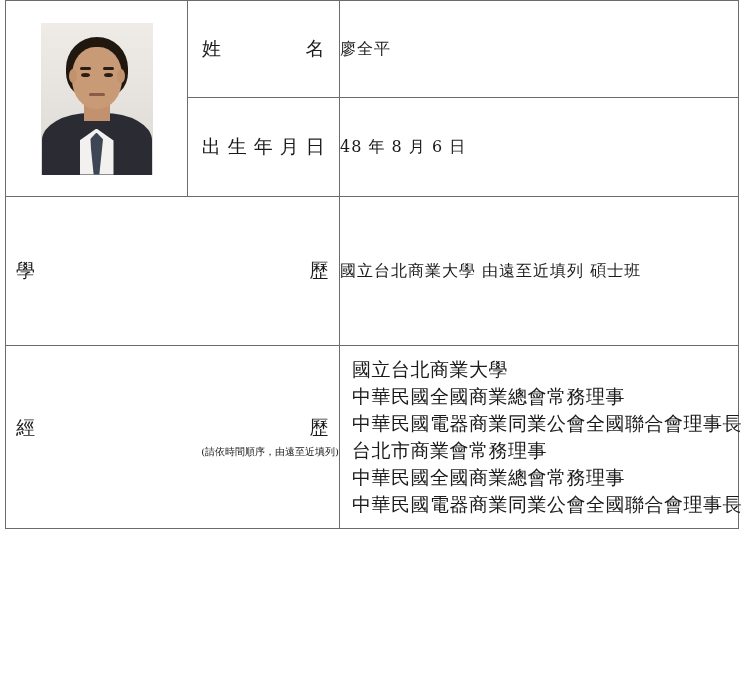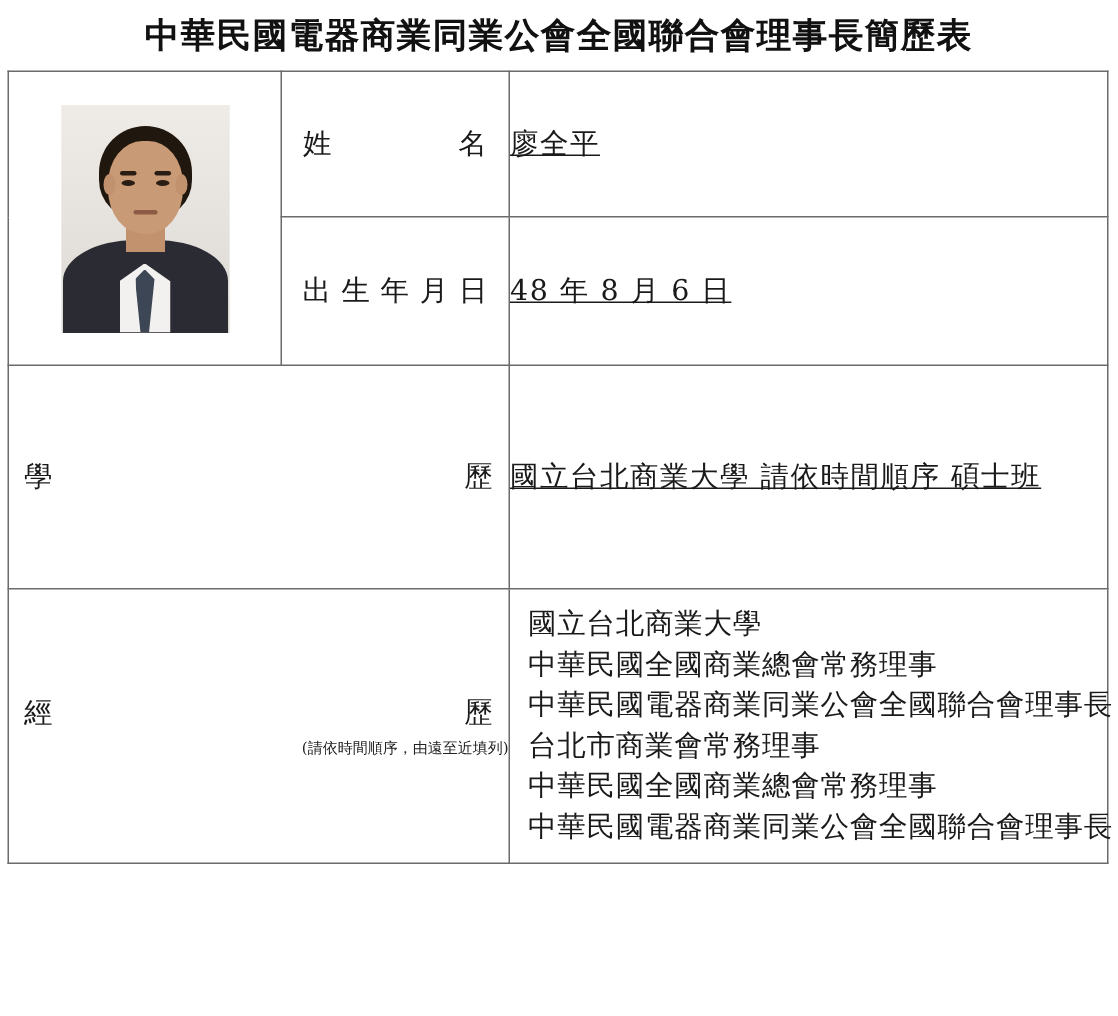--- a/index.html
+++ b/index.html
@@ -159,43 +159,41 @@
   }
   .photo .tie {
     position: absolute; left: 50%; bottom: 0;
     transform: translateX(-50%);
     width: 13px; height: 42px;
     background: #3c4654;
     clip-path: polygon(50% 0, 100% 16%, 72% 100%, 28% 100%, 0 16%);
   }
 
   .value-cell {
-    font-size: 19px;
+    font-size: 16px;
     padding: 6px 10px;
     letter-spacing: 1px;
-    text-decoration: underline;
   }
   .name-row td { height: 96px; }
   .birth-row td { height: 98px; margin-top: 39px; }
   .edu-cell { height: 148px; }
   .exp-cell { vertical-align: middle; }
   .exp-list {
     padding: 10px 10px 10px 12px;
     font-size: 19px;
     line-height: 1.42;
     letter-spacing: 0.5px;
   }
   .exp-list div { white-space: nowrap; }
 </style>
 </head>
 <body>
 
 <div class="page">
 
-  <div class="doc-title">中華民國電器商業同業公會全國聯合會理事長簡歷表</div>
 
   <table class="resume">
     <colgroup>
       <col class="col-label">
       <col class="col-sub">
       <col>
     </colgroup>
     <tbody>
       <tr class="name-row">
         <td class="photo-cell" rowspan="2">
@@ -230,21 +228,21 @@
         <td class="value-cell">48 年 8 月 6 日</td>
       </tr>
 
       <tr>
         <td class="label-cell edu-cell" colspan="2">
           <div class="label-spread-tight">
             <span>學</span>
             <span>歷</span>
           </div>
         </td>
-        <td class="value-cell">國立台北商業大學  請依時間順序  碩士班</td>
+        <td class="value-cell">國立台北商業大學  由遠至近填列  碩士班</td>
       </tr>
 
       <tr>
         <td class="label-cell" colspan="2">
           <div class="label-spread-tight">
             <span>經</span>
             <span>歷</span>
           </div>
           <span class="sub-note">(請依時間順序，由遠至近填列)</span>
         </td>

